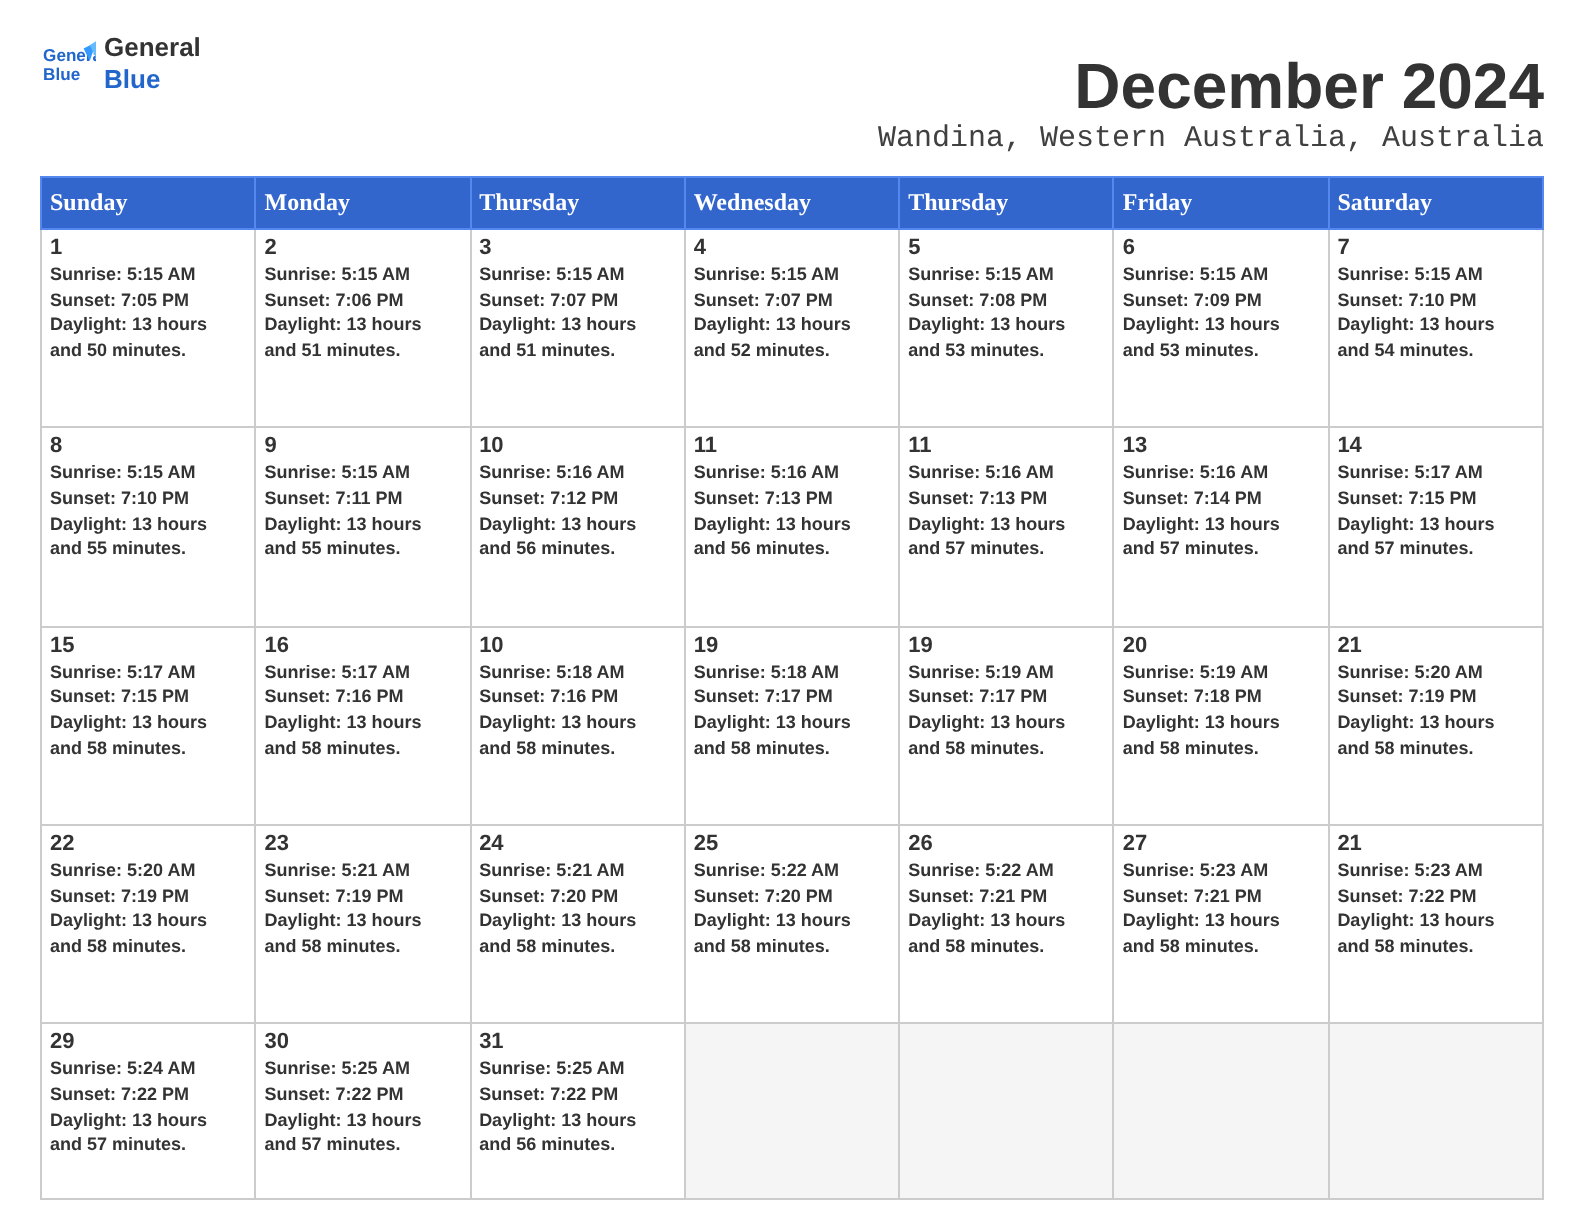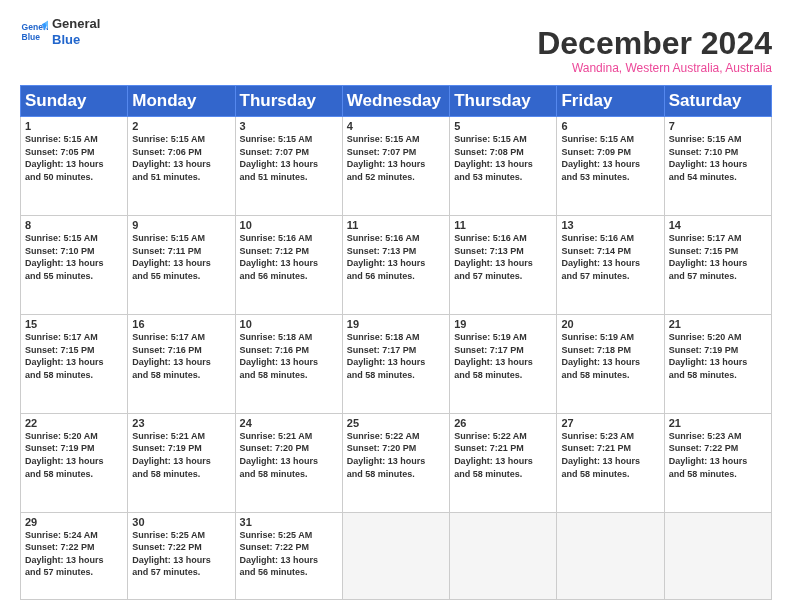--- a/index.html
+++ b/index.html
@@ -36,38 +36,40 @@
       text-align: right;
     }
     .main-title {
       font-size: 32px;
       font-weight: bold;
       color: #333;
       line-height: 1.1;
       margin-top: 10px;
     }
     .subtitle {
-      font-size: 12px;
-      color: #ec4899;
+      font-size: 15px;
+      color: #404040;
+      font-family: Liberation Mono, monospace;
     }
     .calendar {
       flex: 1;
       border: 1px solid #ccc;
       border-collapse: collapse;
       width: 100%;
       table-layout: fixed;
     }
     .calendar th {
       background: #3366cc;
       color: #fff;
-      font-size: 17px;
+      font-size: 12px;
       font-weight: bold;
       padding: 5px 4px;
       text-align: left;
       border: 1px solid #5588ee;
+      font-family: Liberation Serif, serif;
     }
     .calendar td {
       border: 1px solid #ccc;
       vertical-align: top;
       padding: 3px 4px;
       font-size: 9.5px;
       color: #333;
       background: #fff;
       height: 85px;
     }

